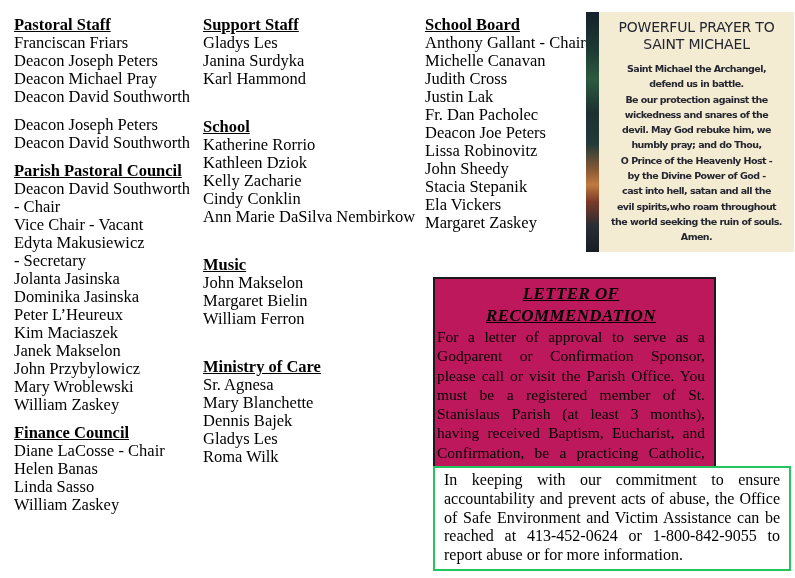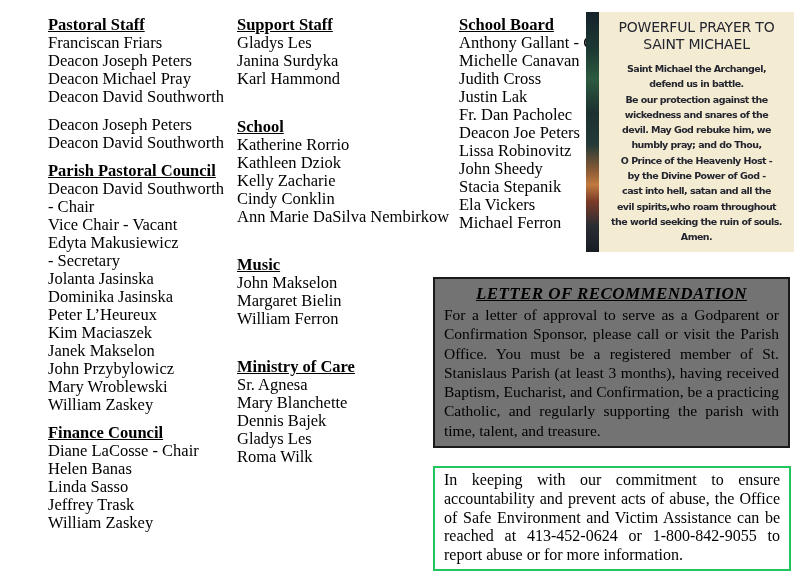--- a/index.html
+++ b/index.html
@@ -1,20 +1,20 @@
 <!DOCTYPE html>
 <html><head>
 <meta charset="utf-8">
 <style>
   html,body{margin:0;padding:0;}
   .page{
     position:relative; width:795px; height:578px; background:#ffffff;
     font-family:"Liberation Serif", serif; color:#000; overflow:hidden;
   }
-  .col{position:absolute; top:16px;margin-left:34px;}
+  .col{position:absolute; top:16px;}
   .col1{left:14px; width:188px;}
   .col2{left:203px; width:220px;}
   .col3{left:425px; width:170px;}
   .section{margin:0 0 10px 0;}
   .col2 .section{margin-bottom:30px;}
   .heading{
     font-weight:bold; text-decoration:underline;
     font-size:16.5px; line-height:18px; white-space:nowrap;
   }
   .item{font-size:16.5px; line-height:18px; white-space:nowrap;}
@@ -41,23 +41,23 @@
     font-weight:normal; font-size:14px; line-height:16.5px;
     white-space:pre-line; letter-spacing:-0.2px; margin-bottom:9px;
   }
   .prayer-text{
     font-weight:bold; font-size:9.5px; line-height:15.3px;
     letter-spacing:-0.55px; white-space:pre-line;
   }
 
   
   .rec-box{
-    position:absolute; left:433px; top:277px; width:357px; min-height:158px;
-    border:2px solid #1a1a1a; box-sizing:border-box; padding:4px 9px 6px 9px;
-    background:#737373;
+    position:absolute; left:433px; top:277px; width:283px; min-height:158px;
+    border:2px solid #1a1a1a; box-sizing:border-box; padding:4px 9px 6px 2px;
+    background:#be185d;
   }
   .rec-title{
     text-align:center; font-weight:bold; font-style:italic;
     text-decoration:underline; font-size:17px; line-height:22px;
     letter-spacing:0.4px;
   }
   .rec-body{
     font-size:15.5px; line-height:19.3px; text-align:justify;
   }
 
@@ -100,21 +100,20 @@
       <div class="item">Janek Makselon</div>
       <div class="item">John Przybylowicz</div>
       <div class="item">Mary Wroblewski</div>
       <div class="item">William Zaskey</div>
     </div>
     <div class="section">
       <div class="heading">Finance Council</div>
       <div class="item">Diane LaCosse - Chair</div>
       <div class="item">Helen Banas</div>
       <div class="item">Linda Sasso</div>
-      <div class="item">Jeffrey Trask</div>
       <div class="item">William Zaskey</div>
     </div>
   </div>
 
   <div class="col col2">
     <div class="section">
       <div class="heading">Support Staff</div>
       <div class="item">Gladys Les</div>
       <div class="item">Janina Surdyka</div>
       <div class="item">Karl Hammond</div>
@@ -149,21 +148,21 @@
       <div class="item">Anthony Gallant - Chair</div>
       <div class="item">Michelle Canavan</div>
       <div class="item">Judith Cross</div>
       <div class="item">Justin Lak</div>
       <div class="item">Fr. Dan Pacholec</div>
       <div class="item">Deacon Joe Peters</div>
       <div class="item">Lissa Robinovitz</div>
       <div class="item">John Sheedy</div>
       <div class="item">Stacia Stepanik</div>
       <div class="item">Ela Vickers</div>
-      <div class="item">Michael Ferron</div>
+      <div class="item">Margaret Zaskey</div>
     </div>
   </div>
 
   <div class="prayer-box">
     <div class="prayer-strip"></div>
     <div class="prayer-content">
       <div class="prayer-title">POWERFUL PRAYER TO
 SAINT MICHAEL</div>
       <div class="prayer-text">Saint Michael the Archangel,
 defend us in battle.

